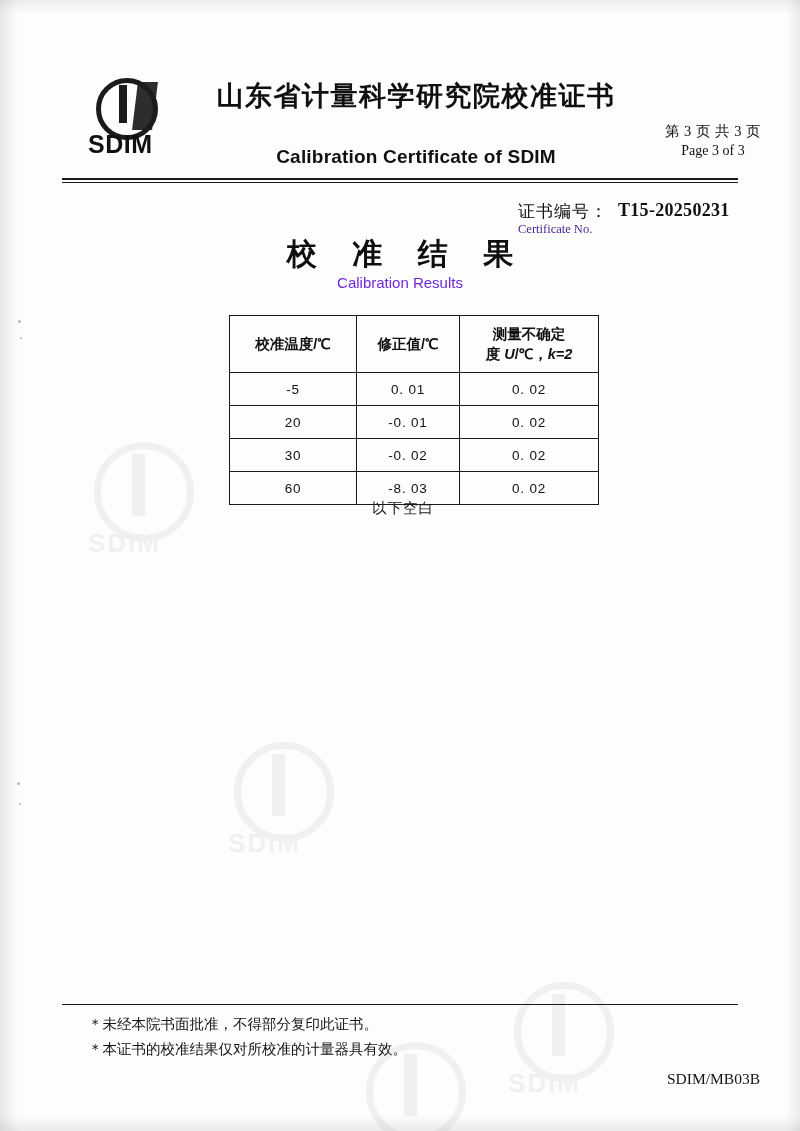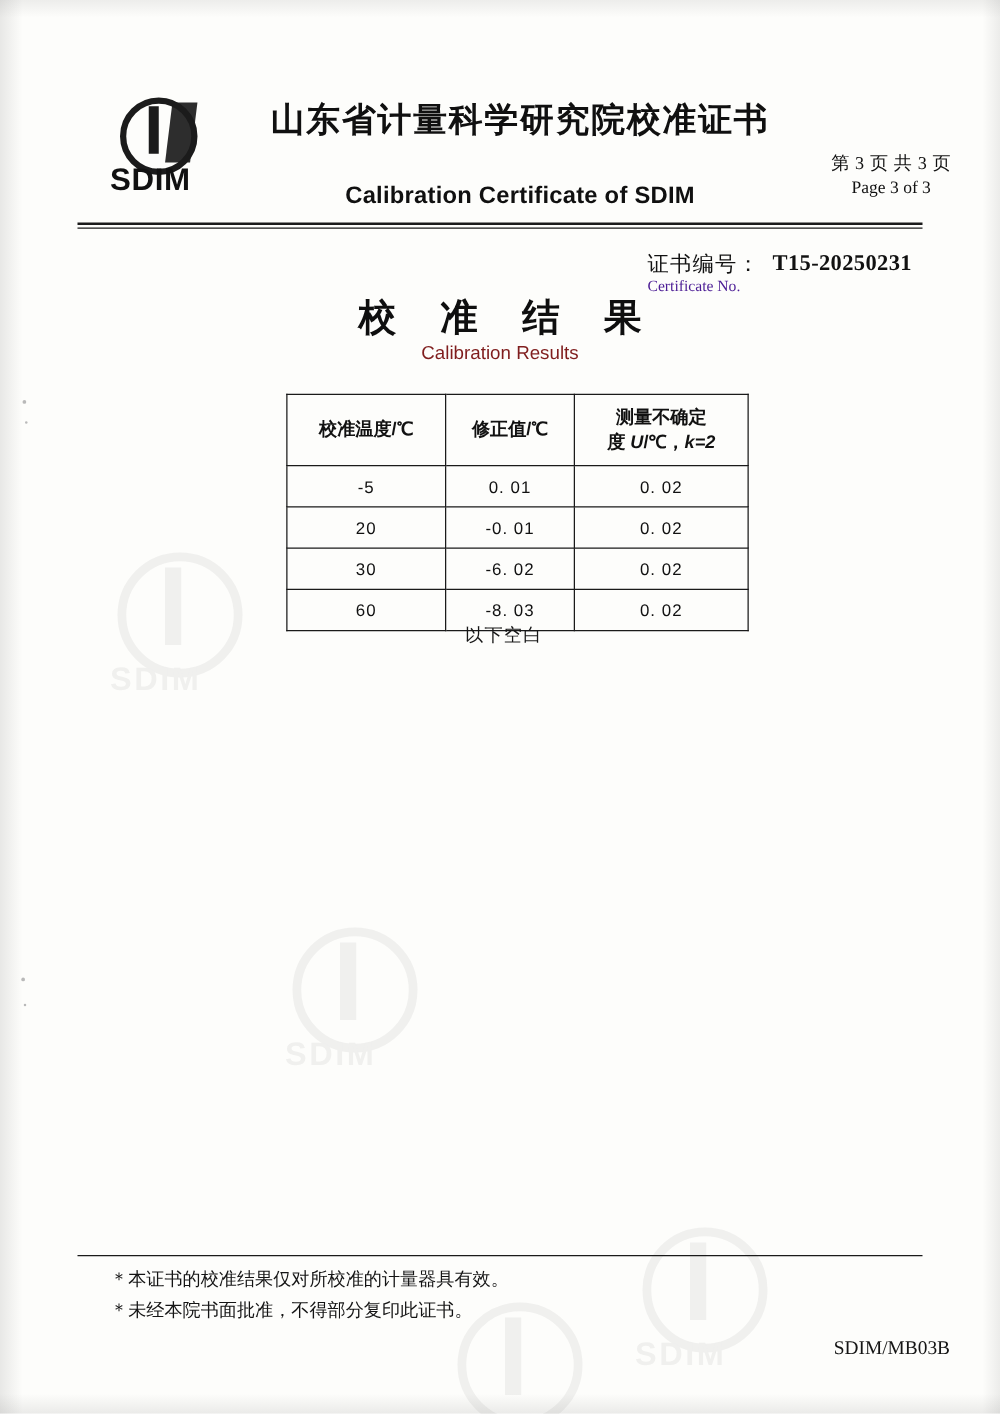--- a/index.html
+++ b/index.html
@@ -245,21 +245,21 @@
     color: #0f0f0f;
   }
   .section-title-en {
     position: absolute;
     left: 0;
     top: 274px;
     width: 800px;
     text-align: center;
     font-family: "Liberation Sans", sans-serif;
     font-size: 15px;
-    color: #7f1d1d;
+    color: #6d28d9;
   }
 
   
   .results-table {
     position: absolute;
     left: 229px;
     top: 292px;
     width: 348px;
     border-collapse: collapse;
     table-layout: fixed;
@@ -419,37 +419,37 @@
         <td>0. 01</td>
         <td>0. 02</td>
       </tr>
       <tr>
         <td>20</td>
         <td>-0. 01</td>
         <td>0. 02</td>
       </tr>
       <tr>
         <td>30</td>
-        <td>-6. 02</td>
+        <td>-0. 02</td>
         <td>0. 02</td>
       </tr>
       <tr>
         <td>60</td>
         <td>-8. 03</td>
         <td>0. 02</td>
       </tr>
     </tbody>
   </table>
 
   <div class="blank-note">以下空白</div>
 
   <div class="footer-rule"></div>
   <div class="footer-notes">
+    <div>＊未经本院书面批准，不得部分复印此证书。</div>
     <div>＊本证书的校准结果仅对所校准的计量器具有效。</div>
-    <div>＊未经本院书面批准，不得部分复印此证书。</div>
   </div>
   <div class="footer-code">SDIM/MB03B</div>
 
   <div class="speck" style="left:18px; top:320px; width:3px; height:3px;"></div>
   <div class="speck" style="left:20px; top:337px; width:2px; height:2px;"></div>
   <div class="speck" style="left:17px; top:782px; width:3px; height:3px;"></div>
   <div class="speck" style="left:19px; top:803px; width:2px; height:2px;"></div>
 
   <div class="scan-edge-left"></div>
   <div class="scan-edge-right"></div>

